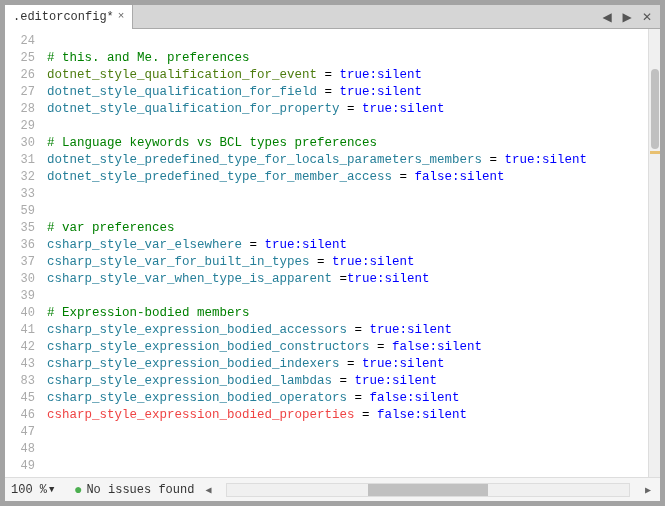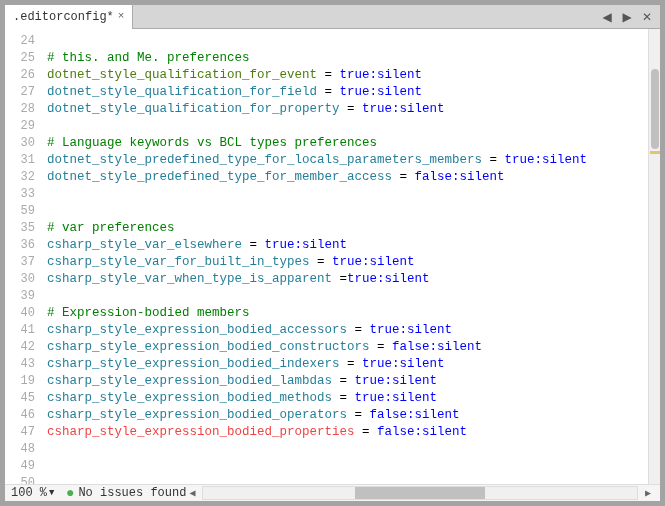--- a/index.html
+++ b/index.html
@@ -129,26 +129,27 @@
     }
 
     .scrollbar-marker {
       width: 10px;
       height: 3px;
       background: #e8c070;
       margin-top: 2px;
     }
 
     .status-bar {
-      height: 17px;
+      height: 24px;
       background: #f5f5f5;
       border-top: 1px solid #ddd;
       display: flex;
       align-items: center;
       padding: 0 6px;
+      gap: 8px;
       flex-shrink: 0;
     }
 
     .status-zoom {
       display: flex;
       align-items: center;
       gap: 2px;
       font-size: 12px;
       color: #333;
       min-width: 55px;
@@ -229,21 +230,21 @@
         <div class="line-number">59</div>
         <div class="line-number">35</div>
         <div class="line-number">36</div>
         <div class="line-number">37</div>
         <div class="line-number">30</div>
         <div class="line-number">39</div>
         <div class="line-number">40</div>
         <div class="line-number">41</div>
         <div class="line-number">42</div>
         <div class="line-number">43</div>
-        <div class="line-number">19</div>
+        <div class="line-number">83</div>
         <div class="line-number">45</div>
         <div class="line-number">46</div>
         <div class="line-number">47</div>
         <div class="line-number">48</div>
         <div class="line-number">49</div>
         <div class="line-number">50</div>
       </div>
 
     <div class="code-area" id="code-area">
         <div class="code-line">&nbsp;</div>
@@ -260,21 +261,20 @@
         <div class="code-line"><span style="color: rgb(0, 128, 0); margin-top: 33px;">    # var preferences</span></div>
         <div class="code-line"><span style="color: rgb(38, 127, 153);">    csharp_style_var_elsewhere</span><span style="color: rgb(0, 0, 0);"> = </span><span style="color: rgb(0, 0, 255);">true:silent</span></div>
         <div class="code-line"><span style="color: rgb(38, 127, 153);">    csharp_style_var_for_built_in_types</span><span style="color: rgb(0, 0, 0);"> = </span><span style="color: rgb(0, 0, 255);">true:silent</span></div>
         <div class="code-line"><span style="color: rgb(38, 127, 153);">    csharp_style_var_when_type_is_apparent</span><span style="color: rgb(0, 0, 0);"> =</span><span style="color: rgb(0, 0, 255);">true:silent</span></div>
         <div class="code-line">&nbsp;</div>
         <div class="code-line"><span style="color: rgb(0, 128, 0);">    # Expression-bodied members</span></div>
         <div class="code-line"><span style="color: rgb(38, 127, 153);">    csharp_style_expression_bodied_accessors</span><span style="color: rgb(0, 0, 0);"> = </span><span style="color: rgb(0, 0, 255);">true:silent</span></div>
         <div class="code-line"><span style="color: rgb(38, 127, 153);">    csharp_style_expression_bodied_constructors</span><span style="color: rgb(0, 0, 0);"> = </span><span style="color: rgb(0, 0, 255);">false:silent</span></div>
         <div class="code-line"><span style="color: rgb(38, 127, 153);">    csharp_style_expression_bodied_indexers</span><span style="color: rgb(0, 0, 0);"> = </span><span style="color: rgb(0, 0, 255);">true:silent</span></div>
         <div class="code-line"><span style="color: rgb(38, 127, 153);">    csharp_style_expression_bodied_lambdas</span><span style="color: rgb(0, 0, 0);"> = </span><span style="color: rgb(0, 0, 255);">true:silent</span></div>
-        <div class="code-line"><span style="color: rgb(38, 127, 153);">    csharp_style_expression_bodied_methods</span><span style="color: rgb(0, 0, 0);"> = </span><span style="color: rgb(0, 0, 255);">true:silent</span></div>
         <div class="code-line"><span style="color: rgb(38, 127, 153);">    csharp_style_expression_bodied_operators</span><span style="color: rgb(0, 0, 0);"> = </span><span style="color: rgb(0, 0, 255);">false:silent</span></div>
         <div class="code-line"><span style="color: #ef4444;">    csharp_style_expression_bodied_properties</span><span style="color: rgb(0, 0, 0);"> = </span><span style="color: rgb(0, 0, 255);">false:silent</span></div>
       </div>
 
     <div class="scrollbar-v">
       <div class="scrollbar-thumb-v"></div>
       <div class="scrollbar-marker"></div>
     </div>
   </div>
 

